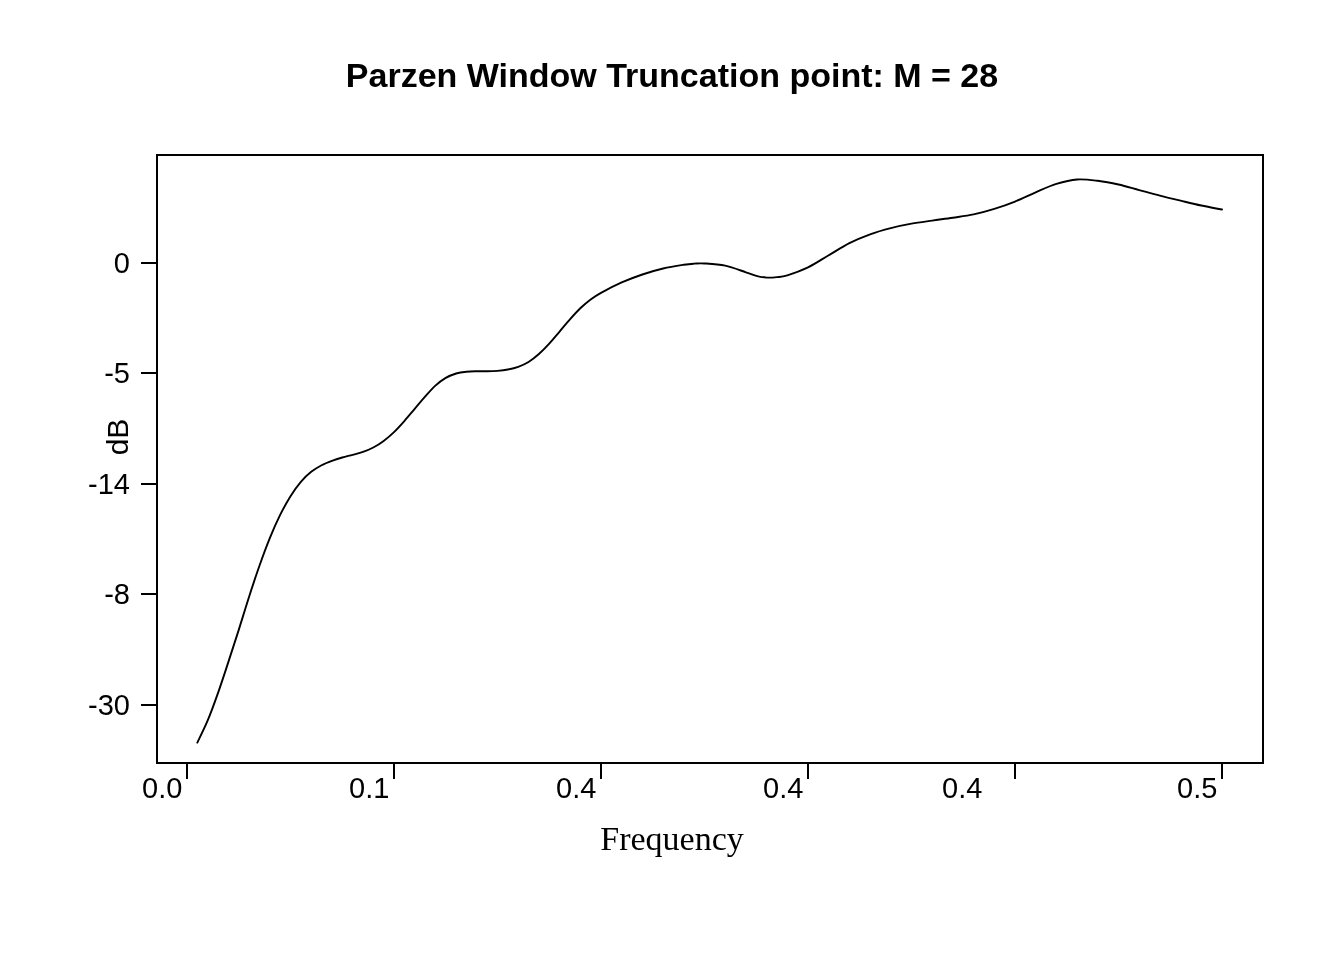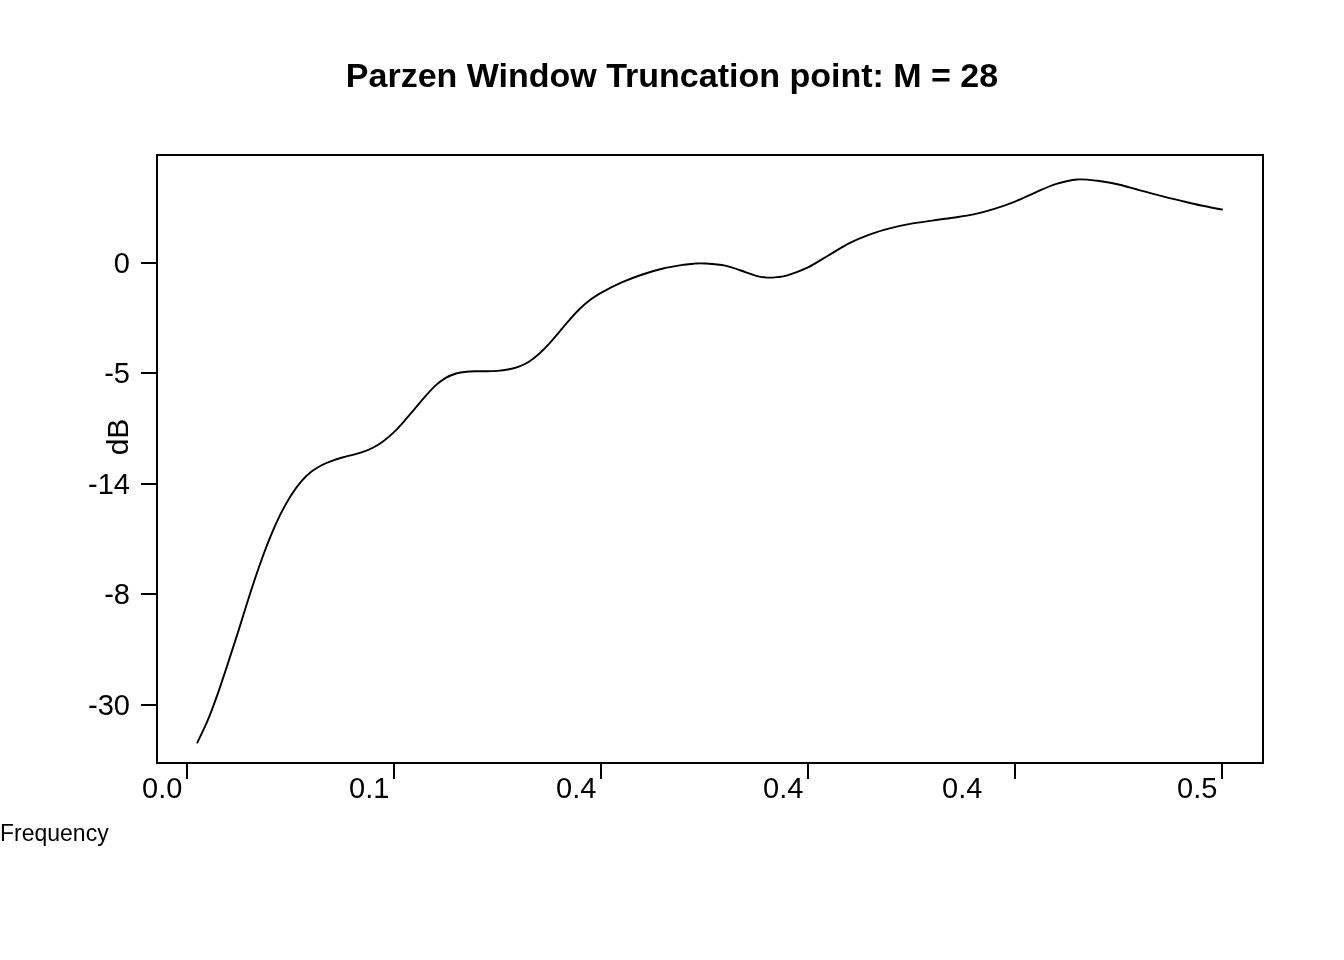--- a/index.html
+++ b/index.html
@@ -31,22 +31,23 @@
     font-weight: bold;
     font-family: "Liberation Sans", sans-serif;
     letter-spacing: 0px;
     white-space: nowrap;
   }
   .xlabel {
     position: absolute;
     left: 0;
     top: 820px;
     width: 1344px;
-    font-size: 23px;
-    font-family: Liberation Sans, sans-serif;
+    text-align: center;
+    font-size: 34px;
+    font-family: Liberation Serif, serif;
   }
   .ylabel {
     position: absolute;
     left: 58px;
     top: 420px;
     width: 120px;
     text-align: center;
     font-size: 30px;
     font-family: "Liberation Sans", sans-serif;
     transform: rotate(-90deg);

